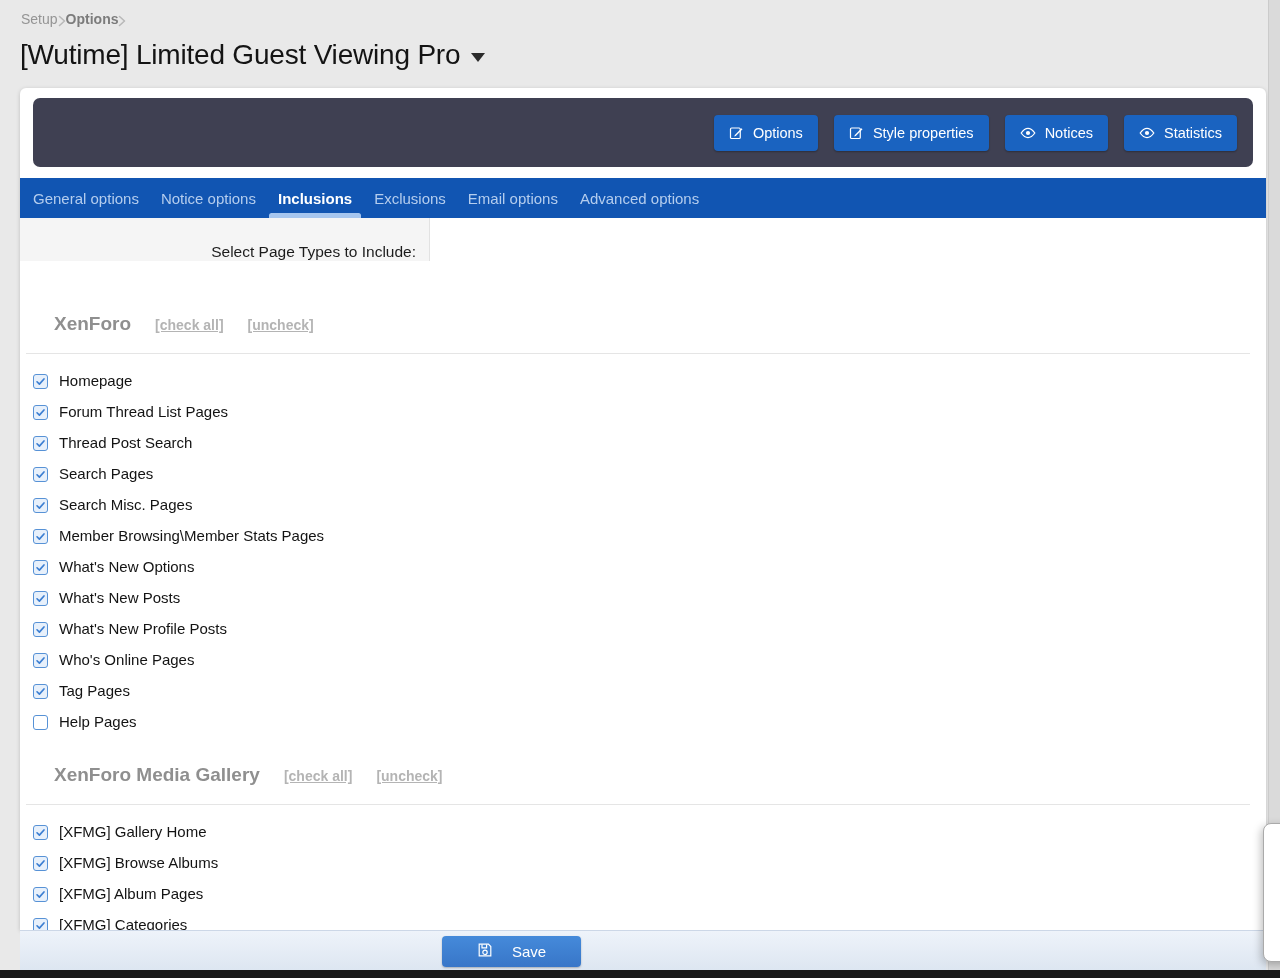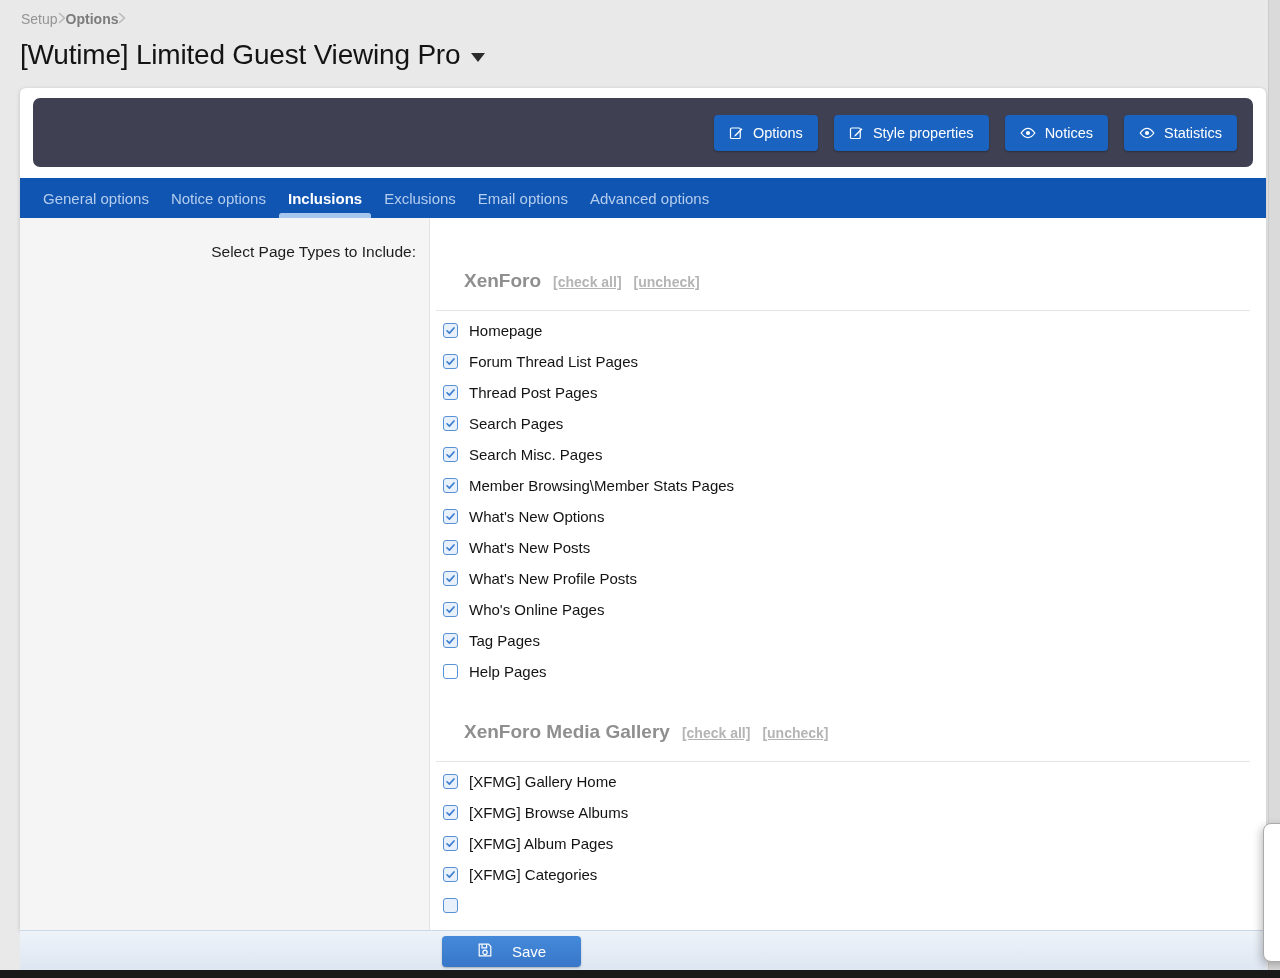--- a/index.html
+++ b/index.html
@@ -4,21 +4,21 @@
 <style>
   * { box-sizing: border-box; }
   body { margin: 0; }
   .page {
     position: relative; width: 1280px; height: 978px;
     background: var(--page-bg, #e9e9e9);
     font-family: "Liberation Sans", sans-serif;
     overflow: hidden;
   }
   
-  .breadcrumb { position: absolute; left. : 21px; left: 21px; top: 11px; display: flex; align-items: flex-start; font-size: 14px; }
+  .breadcrumb { position: absolute; left. : 21px; left: 21px; top: 11px; display: flex; align-items: flex-end; font-size: 14px; }
   .crumb { color: #949494; cursor: pointer; }
   .crumb.bold { font-weight: bold; color: #7c7c7c; }
   .chev { display: flex; align-items: center; margin-top: 1px; }
   
   .title-row { position: absolute; left: 20px; top: 38px; display: flex; align-items: center; gap: 11px; cursor: pointer; }
   .title { margin: 0; font-size: 28px; font-weight: 500; color: #141414; letter-spacing: -0.2px; line-height: 34px; }
   .caret { width: 0; height: 0; border-left: 7px solid transparent; border-right: 7px solid transparent; border-top: 9px solid #2b2b2b; margin-top: 5px; }
   
   .card {
     position: absolute; left: 20px; top: 88px; width: 1246px; height: 842px;
@@ -33,37 +33,37 @@
   .tbtn {
     display: flex; align-items: center; gap: 9px; height: 36px; padding: 0 15px;
     background: var(--toolbar-button, #1a63c0); border: none; border-radius: 4px;
     color: #fff; font-size: 14.5px; font-family: inherit; cursor: pointer;
     box-shadow: 0 1px 2px rgba(0,0,0,.3);
   }
   .tbtn .ticon { display: flex; align-items: center; }
   
   .tab-bar {
     position: absolute; left: 0; top: 90px; width: 100%; height: 40px;
-    background: var(--tab-bar, #1155b2); display: flex; align-items: stretch; padding-left: 12px;
+    background: var(--tab-bar, #1155b2); display: flex; align-items: stretch; padding-left: 2px;
   }
   .tab { position: relative; display: flex; align-items: center; padding: 0 11px; font-size: 15px; color: var(--tab-inactive-text, #b4cdee); cursor: pointer; }
   .tab.active { color: #fff; font-weight: bold; }
   .tab.active::after { content: ""; position: absolute; left: 2px; right: 2px; bottom: 0; height: 5px; background: var(--tab-active-underline, #a6c6ef); border-radius: 2.5px 2.5px 0 0; }
   
-  .content { position: absolute; left: 0; top: 130px; width: 100%; height: 712px; display: flex; }
+  .content { position: absolute; left: 0; top: 130px; width: 100%; height: 712px; display: flex; flex-direction: column; }
   .left-panel { width: 410px; background: var(--left-panel-bg, #f5f5f5); border-right: 1px solid #e2e2e2; text-align: right; padding: 25px 13px 0 0; flex: none; }
   .row-label { font-size: 15.5px; color: #1c1c1c; }
   .right-panel { flex: 1; background: #fff; overflow: hidden; }
-  .section-head { margin: 52px 16px 0 34px; display: flex; align-items: baseline; gap: 12px; }
+  .section-head { margin: 52px 16px 0 34px; display: flex; align-items: baseline; gap: 24px; }
   .section:not(:first-child) .section-head { margin-top: 34px; }
   .section-title { font-size: 19px; font-weight: bold; color: var(--heading-gray, #8f8f8f); }
   .check-link { font-size: 14px; font-weight: bold; color: var(--link-gray, #b4b4b4); text-decoration: underline; cursor: pointer; }
   .divider { border-top: 1px solid #e5e5e5; margin: 18px 16px 0 6px; height: 0; }
   .rows { padding-top: 4px; }
-  .item-row { display: flex; align-items: center; height: 31px; padding-left: 13px; }
+  .item-row { display: flex; align-items: flex-end; height: 31px; padding-left: 13px; }
   .cb {
     width: 15px; height: 15px; border: 1.5px solid var(--checkbox-blue, #5792d6); border-radius: 3px;
     background: #fff; display: flex; align-items: center; justify-content: center; cursor: pointer; flex: none;
   }
   .cb.checked { background: var(--checkbox-checked-bg, #e7f0fb); }
   .item-label { margin-left: 11px; font-size: 15px; color: #131313; cursor: pointer; }
   
   .save-bar {
     position: absolute; left: 20px; top: 930px; width: 1246px; height: 40px;
     background: linear-gradient(180deg, var(--save-bar-top, #eef3fa), var(--save-bar-bottom, #dde6f1));
@@ -182,21 +182,21 @@
                   </svg>
                 </span>
                 <span class="item-label">Forum Thread List Pages</span>
               </div>
               <div class="item-row">
                 <span class="cb checked">
                   <svg width="11" height="11" viewBox="0 0 12 12">
                     <polyline points="2.2,6.3 4.8,8.9 9.8,3.2" fill="none" stroke="#3b7ed2" stroke-width="1.8" stroke-linecap="round" stroke-linejoin="round"></polyline>
                   </svg>
                 </span>
-                <span class="item-label">Thread Post Pages</span>
+                <span class="item-label">Thread Post Search</span>
               </div>
               <div class="item-row">
                 <span class="cb checked">
                   <svg width="11" height="11" viewBox="0 0 12 12">
                     <polyline points="2.2,6.3 4.8,8.9 9.8,3.2" fill="none" stroke="#3b7ed2" stroke-width="1.8" stroke-linecap="round" stroke-linejoin="round"></polyline>
                   </svg>
                 </span>
                 <span class="item-label">Search Pages</span>
               </div>
               <div class="item-row">

